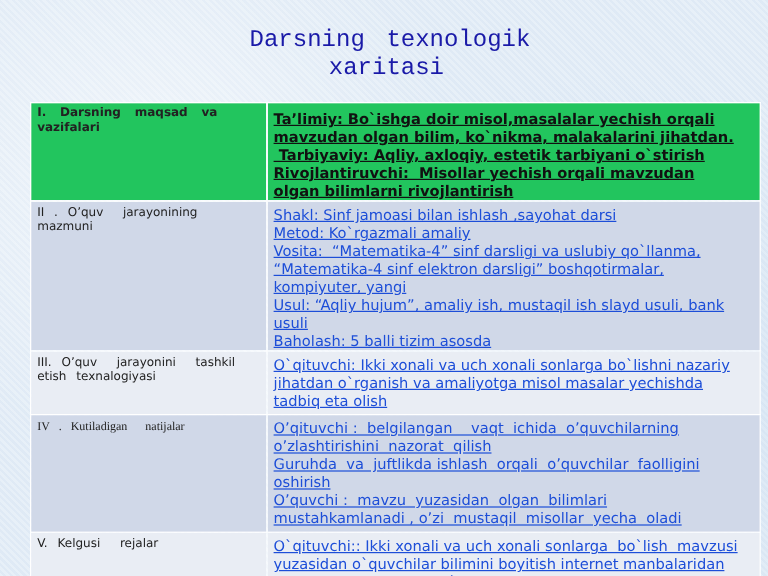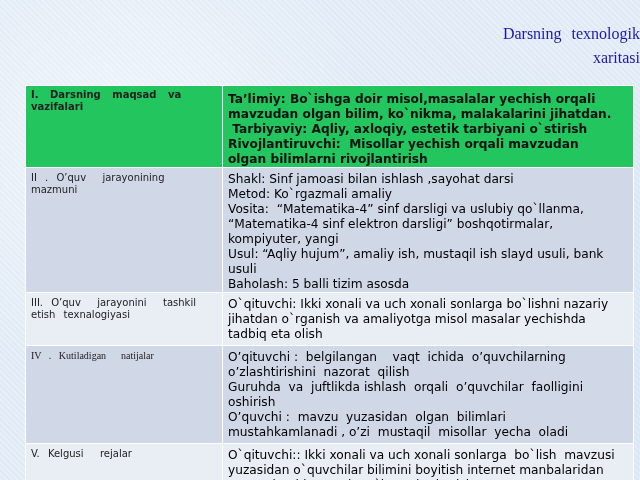--- a/index.html
+++ b/index.html
@@ -16,25 +16,25 @@
         radial-gradient(circle at 20% 30%, rgba(255,255,255,0.5) 0, rgba(255,255,255,0) 40%),
         radial-gradient(circle at 80% 70%, rgba(200,220,240,0.5) 0, rgba(200,220,240,0) 45%),
         repeating-linear-gradient(45deg, rgba(255,255,255,0.15) 0 2px, rgba(200,215,235,0.15) 2px 4px);
       font-family: "DejaVu Sans", sans-serif;
     }
     .slide-title {
       position: absolute;
       left: 0;
       top: 22px;
       width: 640px;
-      text-align: right;
+      text-align: center;
       color: #1a1aa8;
-      font-size: 16px;
+      font-size: 20px;
       line-height: 24px;
-      font-family: Liberation Serif, serif;
+      font-family: Liberation Mono, monospace;
     }
     .slide-title .line1 {
       display: block;
       padding-left: 10px;
       word-spacing: 6px;
     }
     .slide-title .line2 {
       display: block;
       padding-left: 4px;
     }
@@ -43,21 +43,21 @@
       left: 25px;
       top: 85px;
       width: 608px;
       border-collapse: collapse;
       table-layout: fixed;
     }
     .map-table td {
       vertical-align: top;
       border: 1px solid #ffffff;
       padding: 2px 5px 0 5px;
-      color: #000000;
+      color: #1d4ed8;
       overflow: hidden;
     }
     .map-table col.c1 { width: 197px; }
     .map-table col.c2 { width: 411px; }
     .row-header td {
       background: #22c55e;
       height: 75px;
     }
     .row-header td.label {
       font-weight: bold;
@@ -84,20 +84,21 @@
       word-spacing: 5px;
       color: #222222;
     }
     td.content {
       font-size: 12.2px;
       line-height: 15px;
       padding-top: 4px;
     }
     .content .ln {
       display: block;
+      text-decoration: underline;
     }
   </style>
 </head>
 <body>
 
 <div class="slide-title">
   <span class="line1">Darsning texnologik</span>
   <span class="line2">xaritasi</span>
 </div>
 

